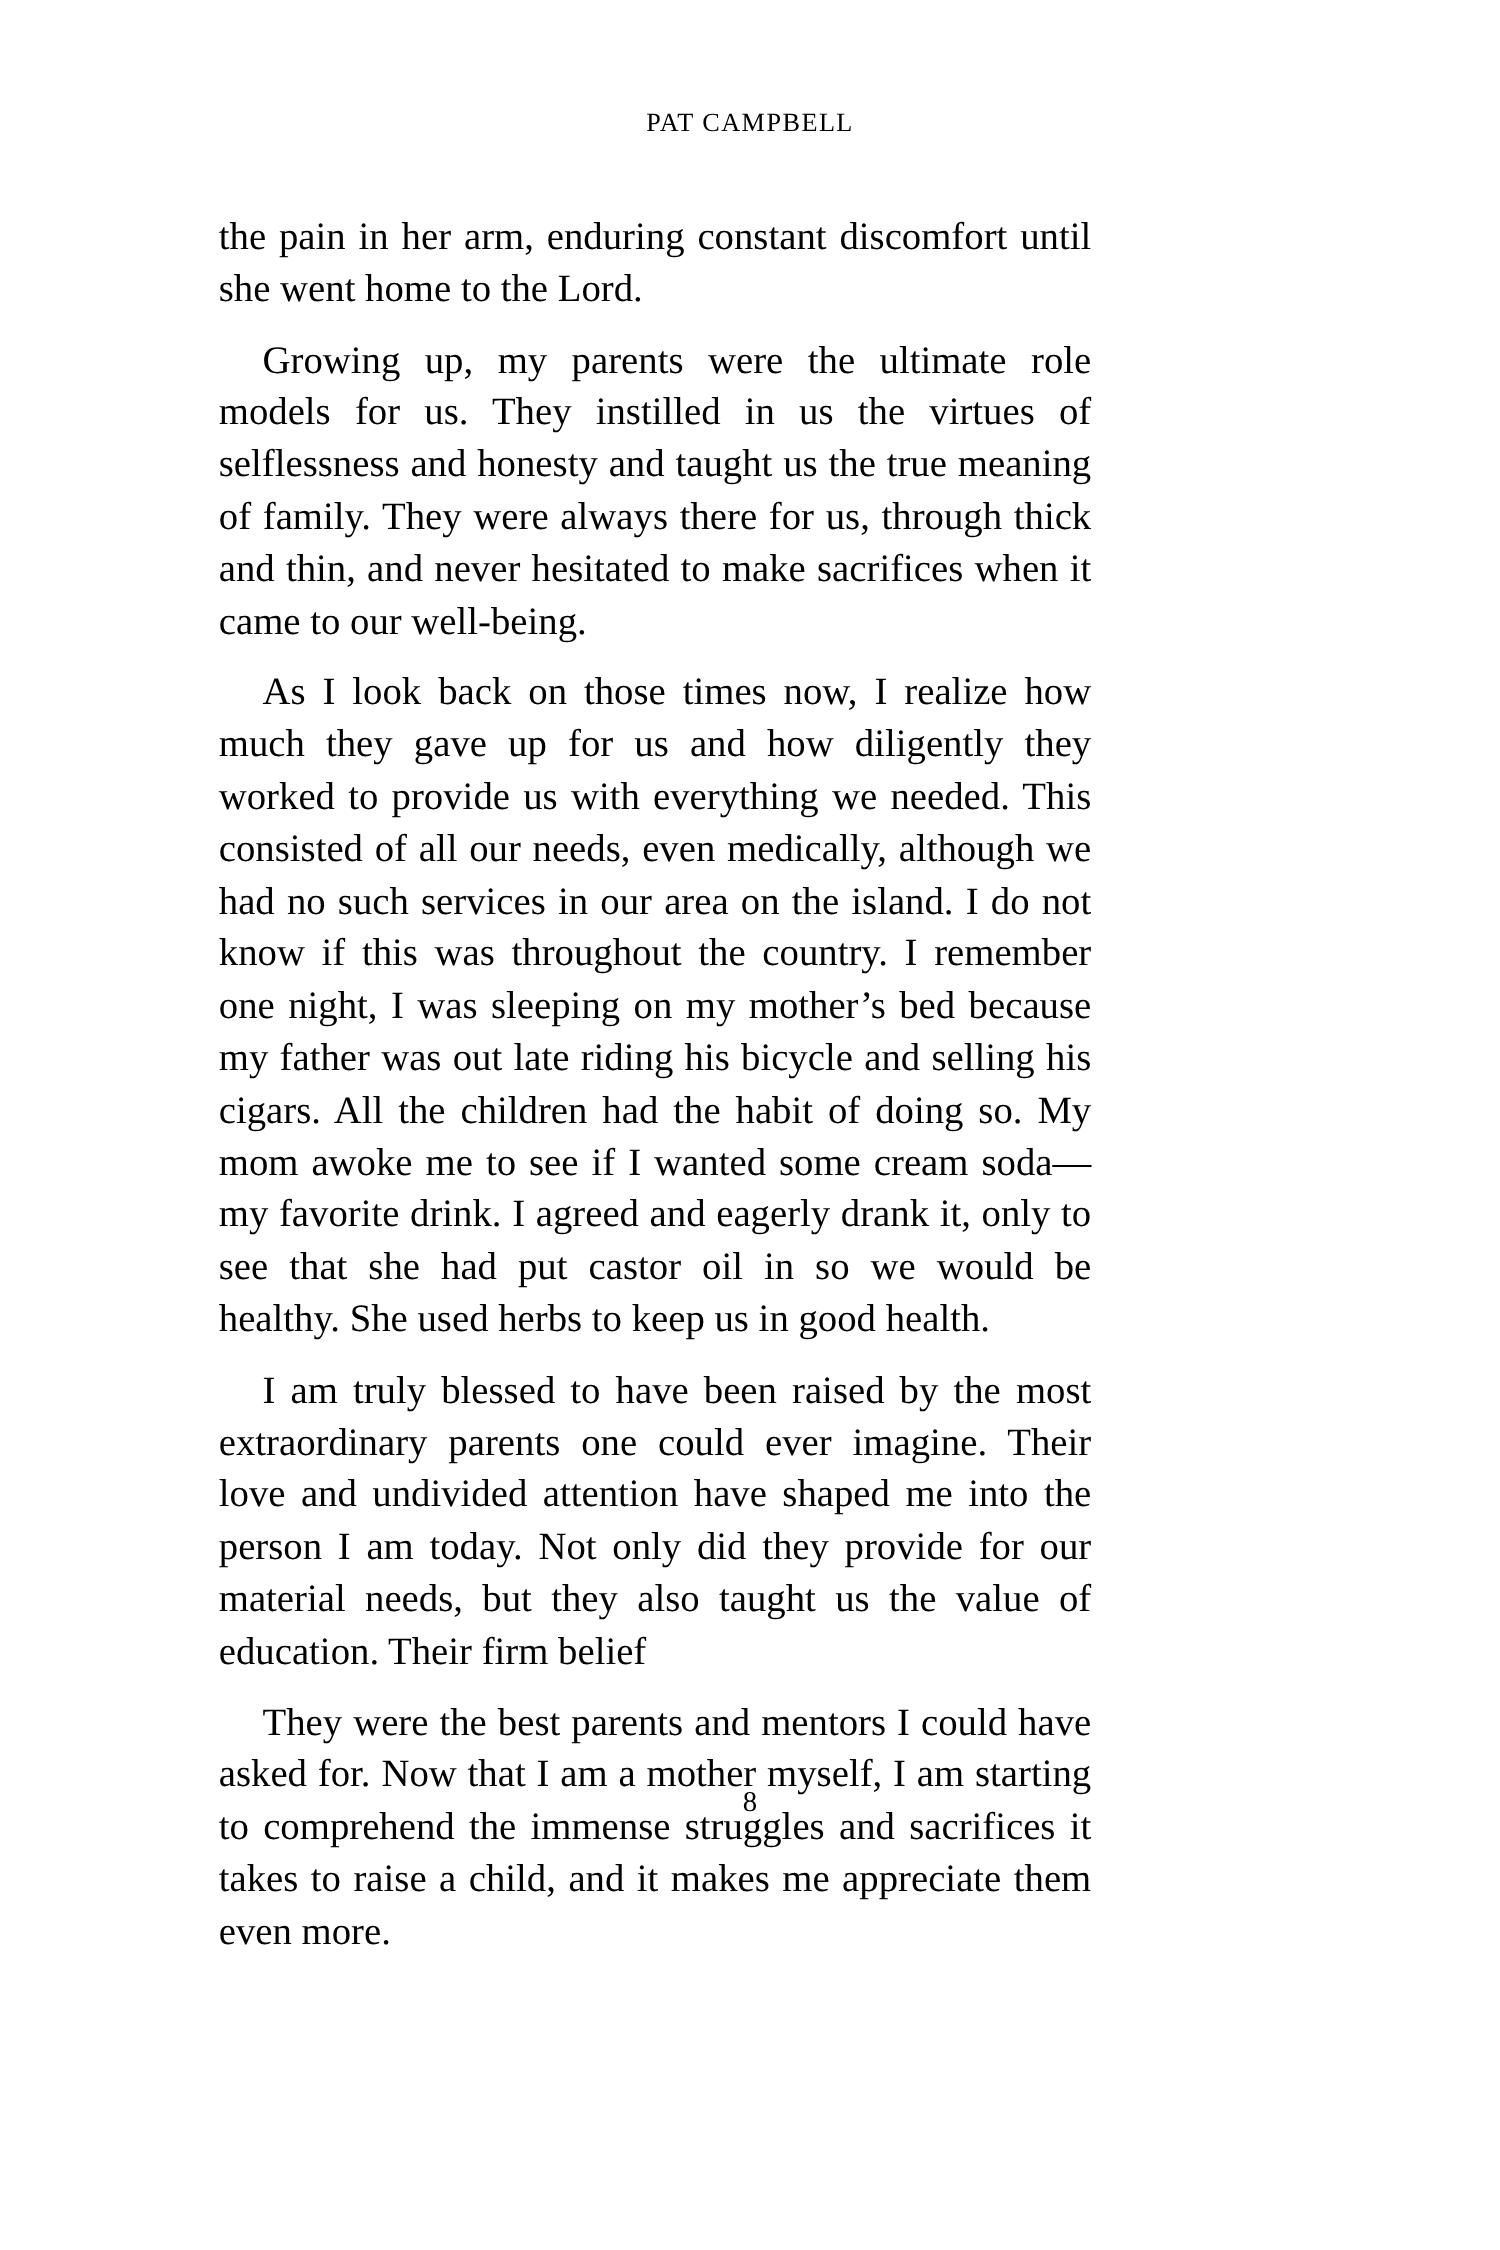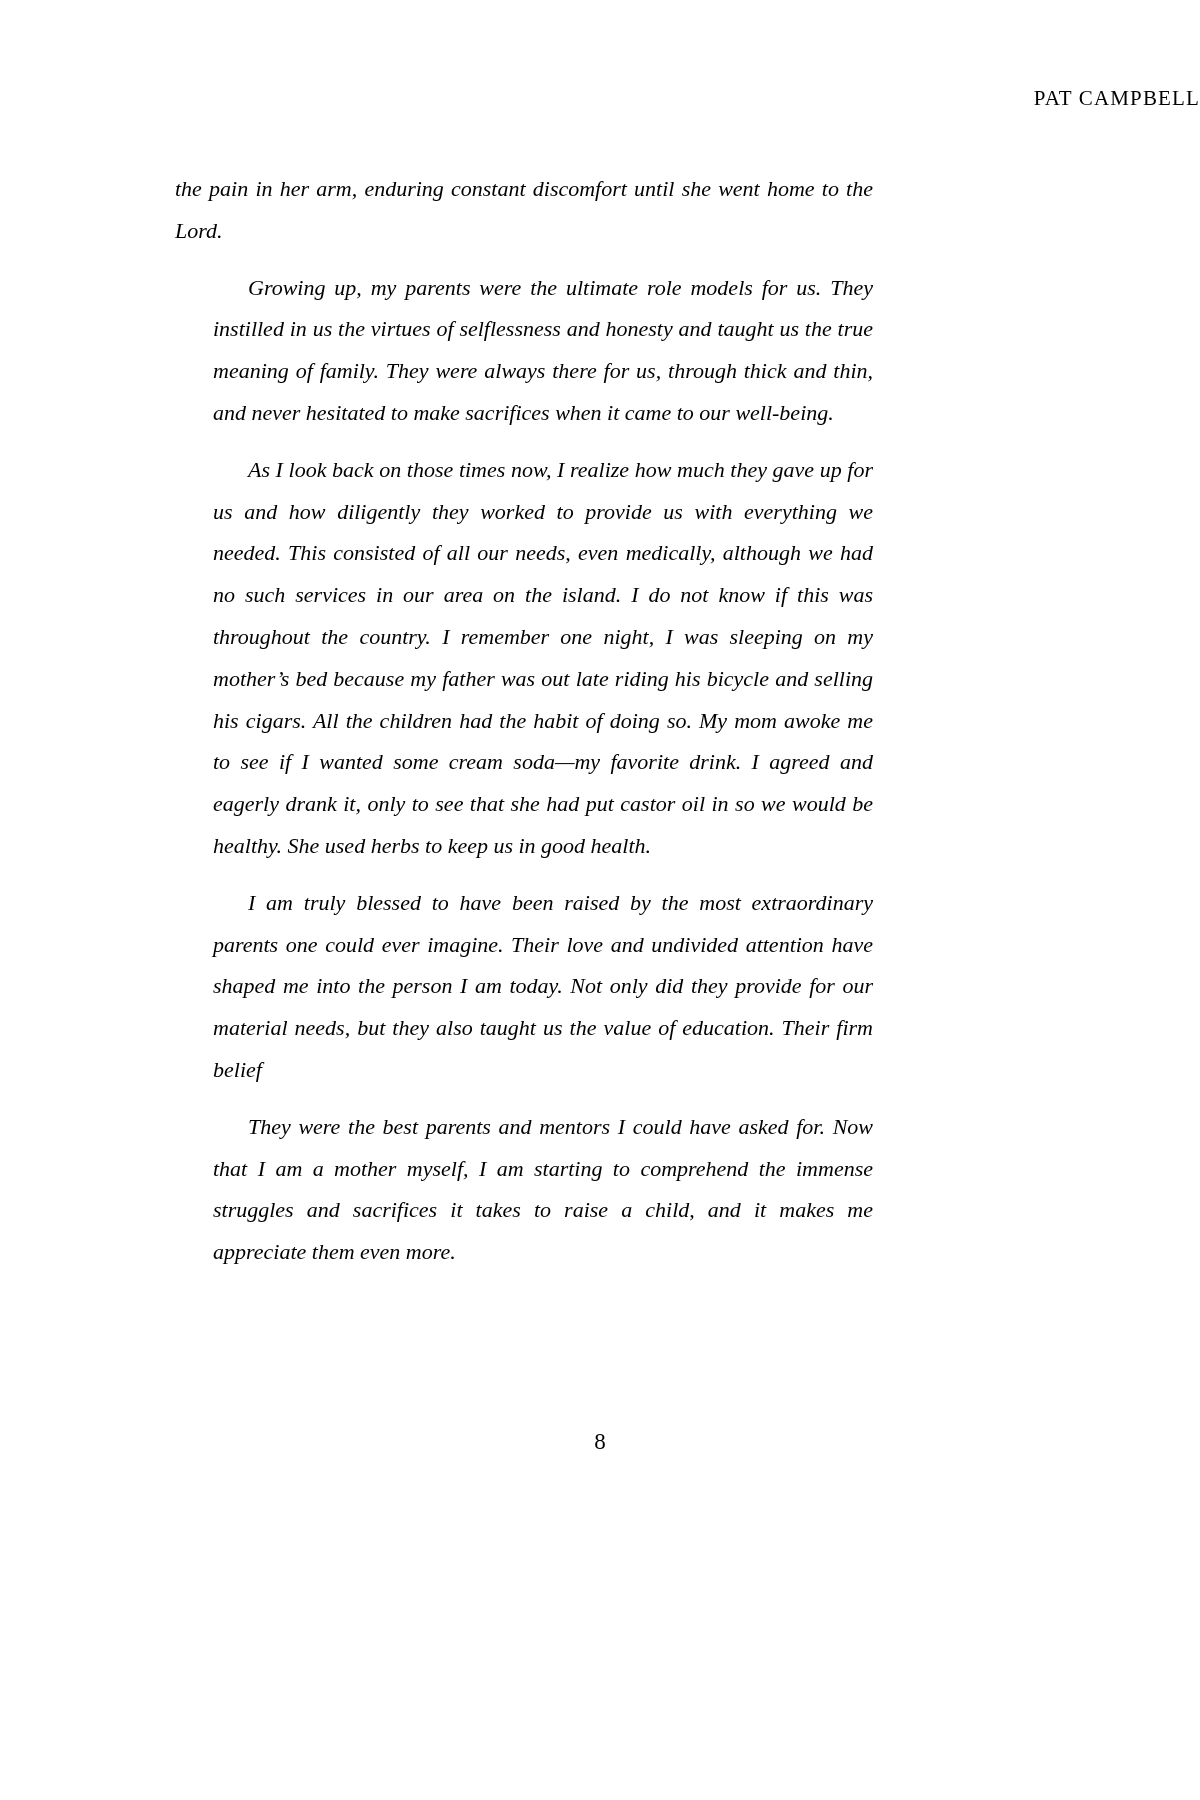--- a/index.html
+++ b/index.html
@@ -17,46 +17,44 @@
     height: 1800px;
     background: #ffffff;
     box-sizing: border-box;
     overflow: hidden;
   }
   .running-head {
     position: absolute;
     top: 86px;
     left: 0;
     width: 1200px;
-    text-align: right;
+    text-align: center;
     font-size: 21px;
     letter-spacing: 0.055em;
     font-weight: 400;
     line-height: 1.2;
   }
   .text-block {
     position: absolute;
     top: 168px;
     left: 175px;
     width: 698px;
   }
   .para {
     margin: 0 0 0 0;
     text-align: justify;
     text-justify: inter-word;
-    font-size: 22px;
+    font-size: 31px;
     line-height: 41.8px;
     text-indent: 0;
     hyphens: none;
-    font-style: italic;
     -webkit-hyphens: none;
   }
   .para + .para {
     margin-top: 15px;
-    margin-left: 38px;
   }
   .para.indent {
     text-indent: 35px;
   }
   .para:last-child {
     text-align: justify;
   }
   .folio {
     position: absolute;
     top: 1428px;

